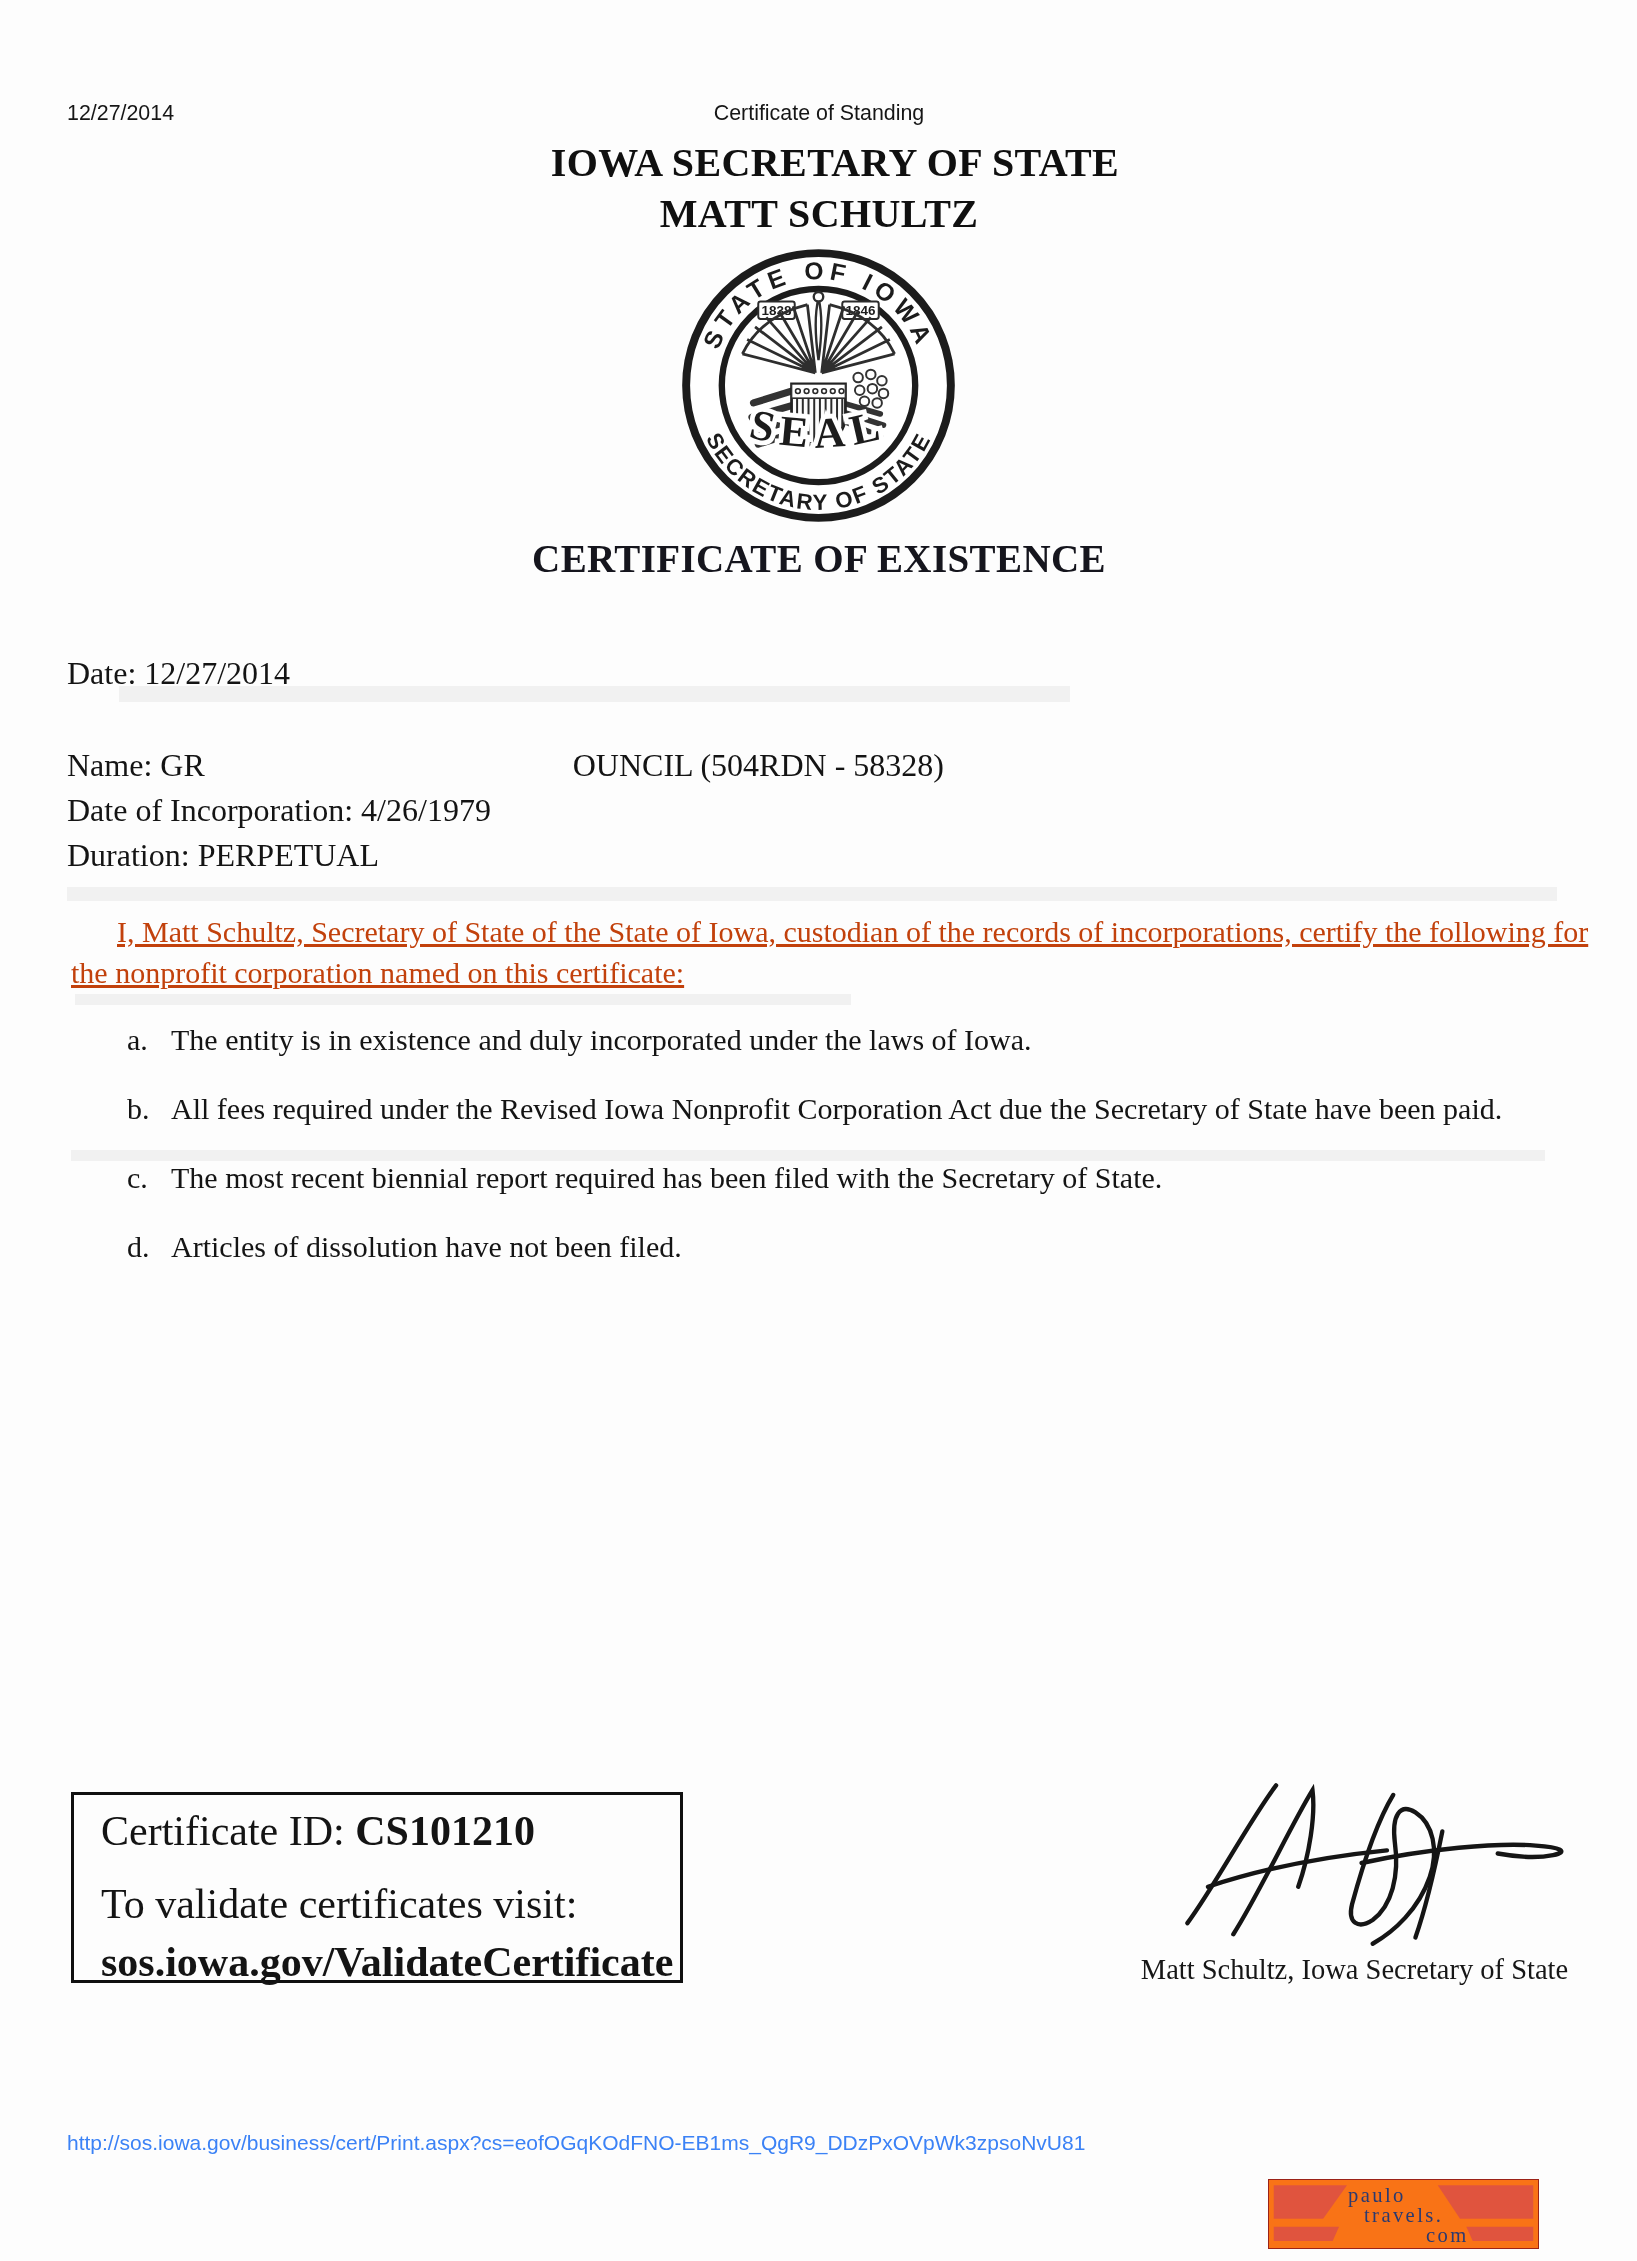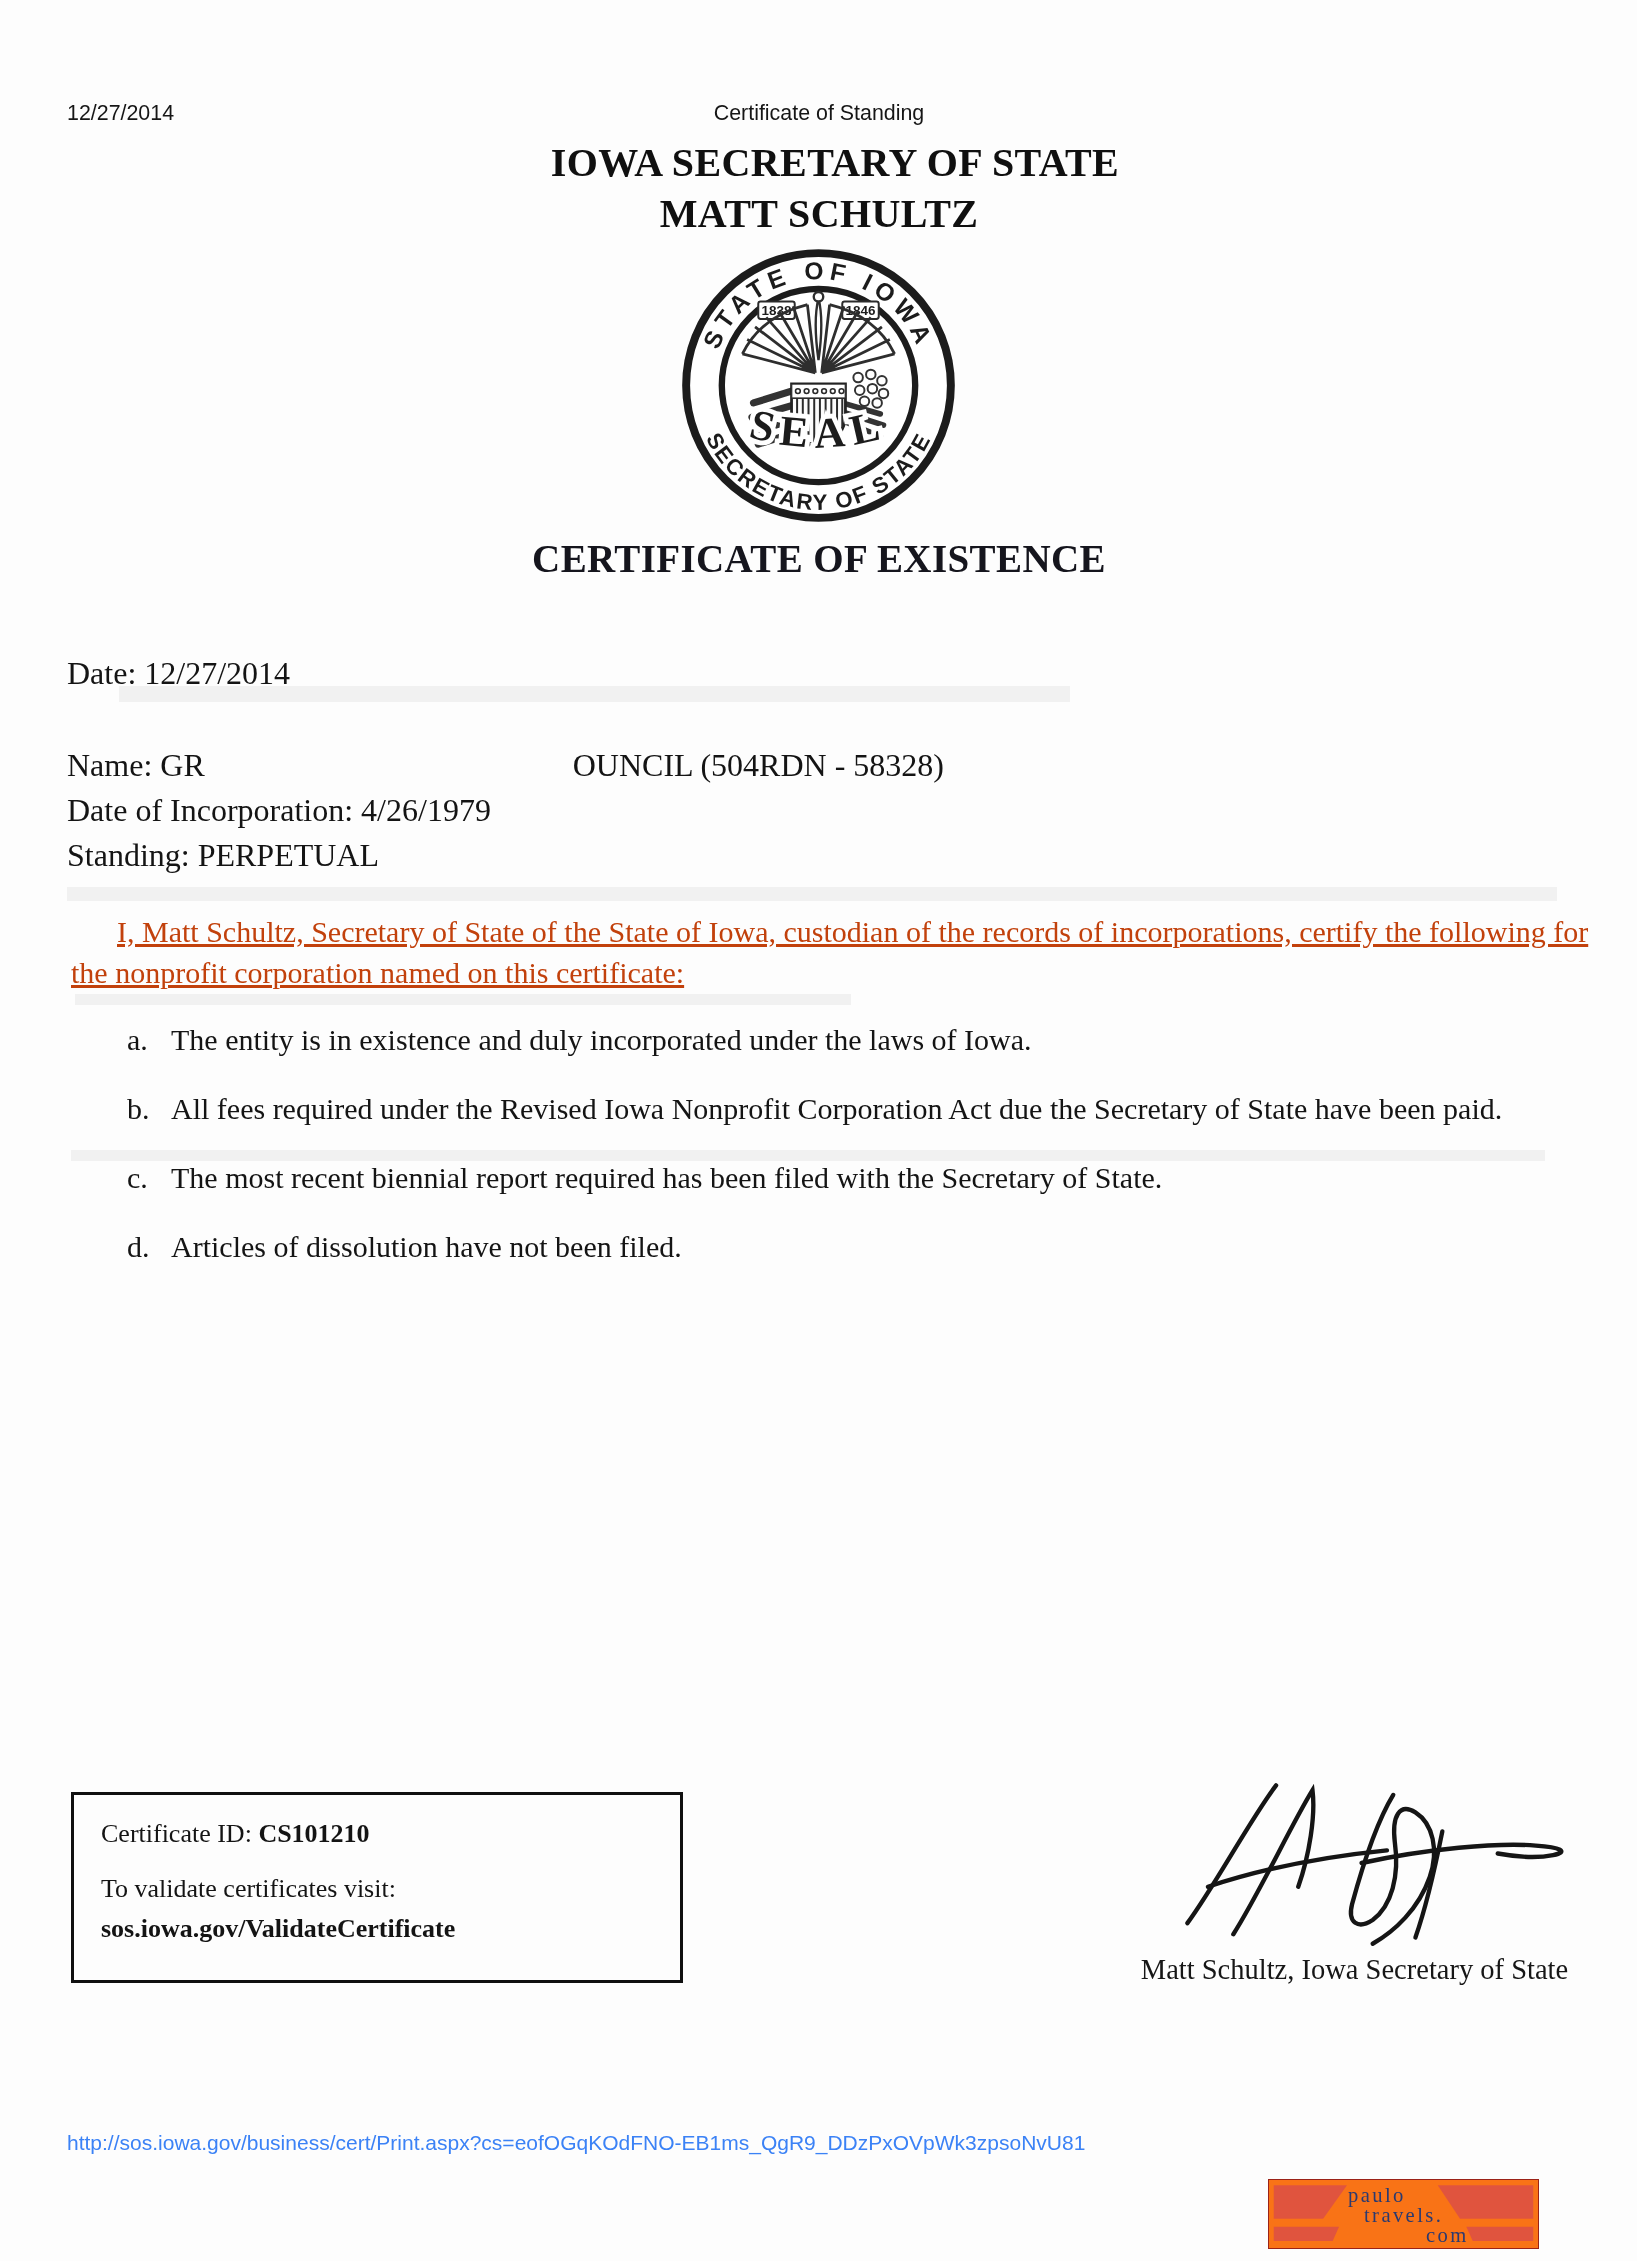--- a/index.html
+++ b/index.html
@@ -43,21 +43,21 @@
   
   .cert-list{top:1020px;left:127px;width:1434px;font-size:30px;color:#141414;}
   .cert-item{display:flex;margin-bottom:28.5px;line-height:1.35;}
   .cert-item .marker{width:44px;flex:0 0 44px;}
   .cert-item .txt{flex:1;}
 
   
   .validation-box{
     left:71px;top:1792px;width:612px;height:191px;box-sizing:border-box;
     border:3.2px solid #101010;background:#fdfdfd;
-    padding:24px 27px;font-size:26px;color:#141414;
+    padding:12px 27px;font-size:42px;color:#141414;
   }
   .vb-line2{margin-top:25px;}
   .vb-line3{margin-top:9.5px;font-weight:bold;}
 
   
   .sig-svg{left:1157px;top:1768px;width:444px;height:190px;}
   .sig-caption{left:1109px;top:1954px;width:491px;text-align:center;
                font-size:28.5px;color:#161616;}
 
   
@@ -185,21 +185,21 @@
   <div class="abs detail date-line">
     <span>Date:</span>&nbsp;<span>12/27/2014</span>
   </div>
   <div class="abs detail name-line">
     <span>Name:</span>&nbsp;<span>GR</span><span class="redact-gap"></span><span>OUNCIL (504RDN - 58328)</span>
   </div>
   <div class="abs detail incorp-line">
     <span>Date of Incorporation:</span>&nbsp;<span>4/26/1979</span>
   </div>
   <div class="abs detail duration-line">
-    <span>Standing:</span>&nbsp;<span>PERPETUAL</span>
+    <span>Duration:</span>&nbsp;<span>PERPETUAL</span>
   </div>
 
   <p class="abs intro">I, Matt Schultz, Secretary of State of the State of Iowa, custodian of the records of incorporations, certify the following for the nonprofit corporation named on this certificate:</p>
 
   <div class="abs cert-list">
     <div class="cert-item">
       <span class="marker">a.</span>
       <span class="txt">The entity is in existence and duly incorporated under the laws of Iowa.</span>
     </div>
     <div class="cert-item">

